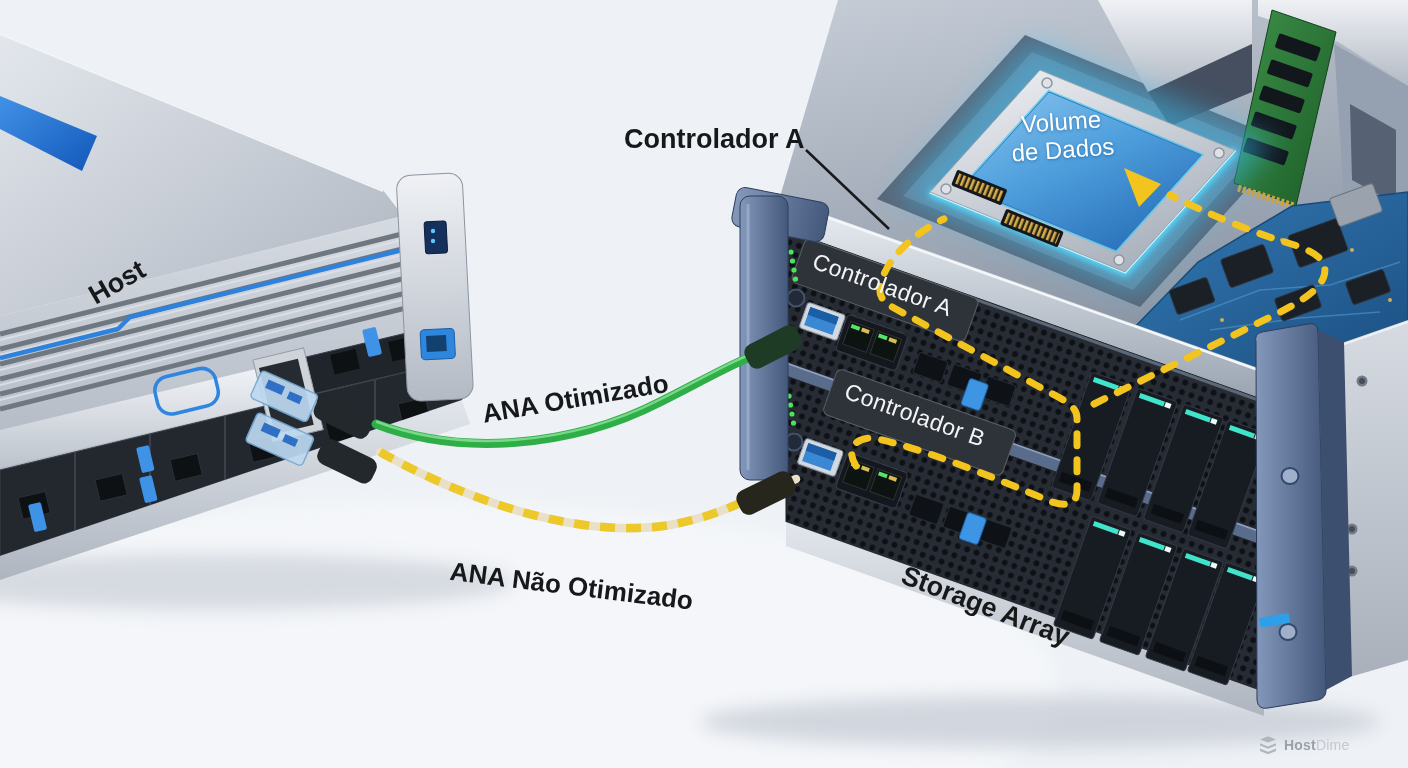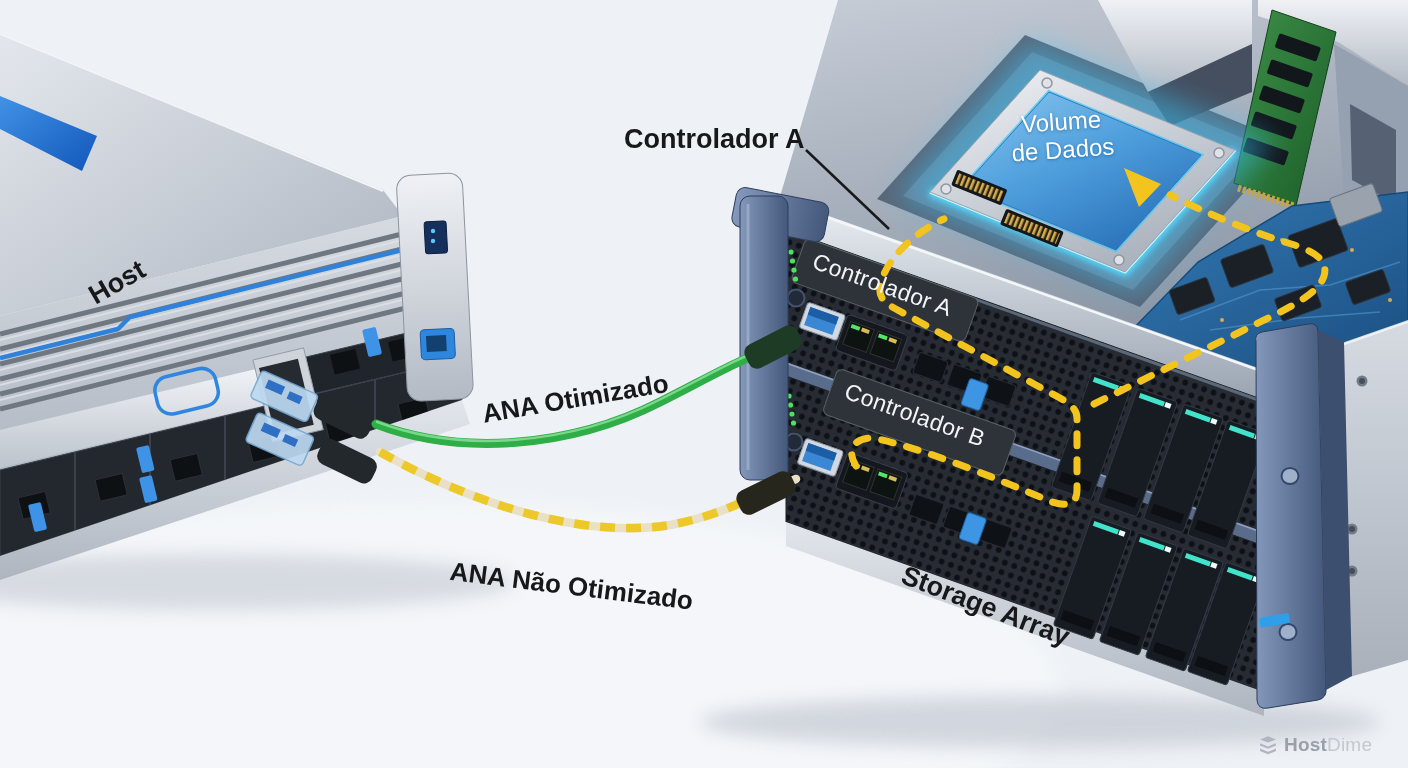--- a/index.html
+++ b/index.html
@@ -14,21 +14,21 @@
   #lbl-storage{left:908px;top:560px;font-size:27px;transform:rotate(21deg);}
   .plate-label{position:absolute;color:#f3f5f7;font-weight:400;font-size:23px;
                letter-spacing:.4px;white-space:nowrap;transform:rotate(19.5deg);transform-origin:0 0;}
   #plate-a{left:818px;top:248px;}
   #plate-b{left:850px;top:378px;}
   .volume-label{position:absolute;left:972px;top:108px;width:180px;text-align:center;
                 color:#fff;font-size:24px;line-height:1.16;font-weight:400;
                 transform:rotate(-4deg);text-shadow:0 1px 3px rgba(15,75,130,.55);}
   .volume-label span{display:block;}
   .logo{position:absolute;left:1257px;top:734px;display:flex;align-items:center;gap:5px;}
-  .logo .brand{font-size:19px;letter-spacing:.2px;}
+  .logo .brand{font-size:14px;letter-spacing:.2px;}
   .logo .brand .b1{font-weight:700;color:#99a0a9;}
   .logo .brand .b2{font-weight:400;color:#c4c9cf;}
 </style>
 </head>
 <body>
 
 <div class="stage">
 
 <svg class="scene" width="1408" height="768" viewBox="0 0 1408 768">
   <defs>

